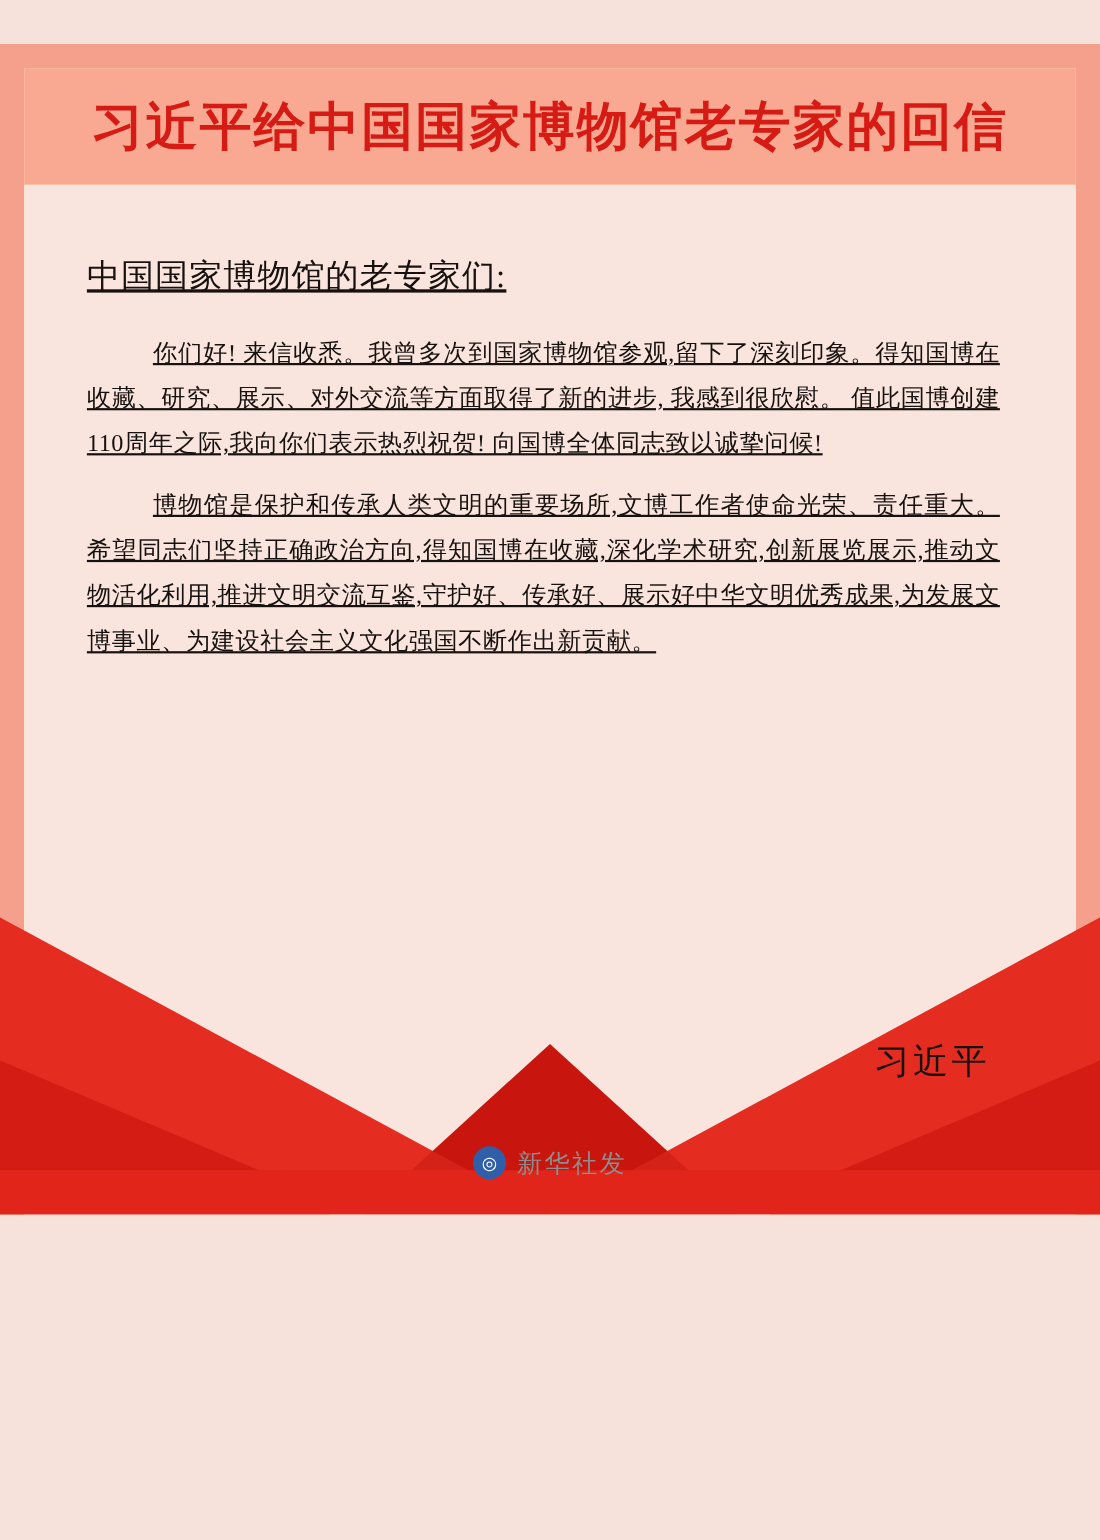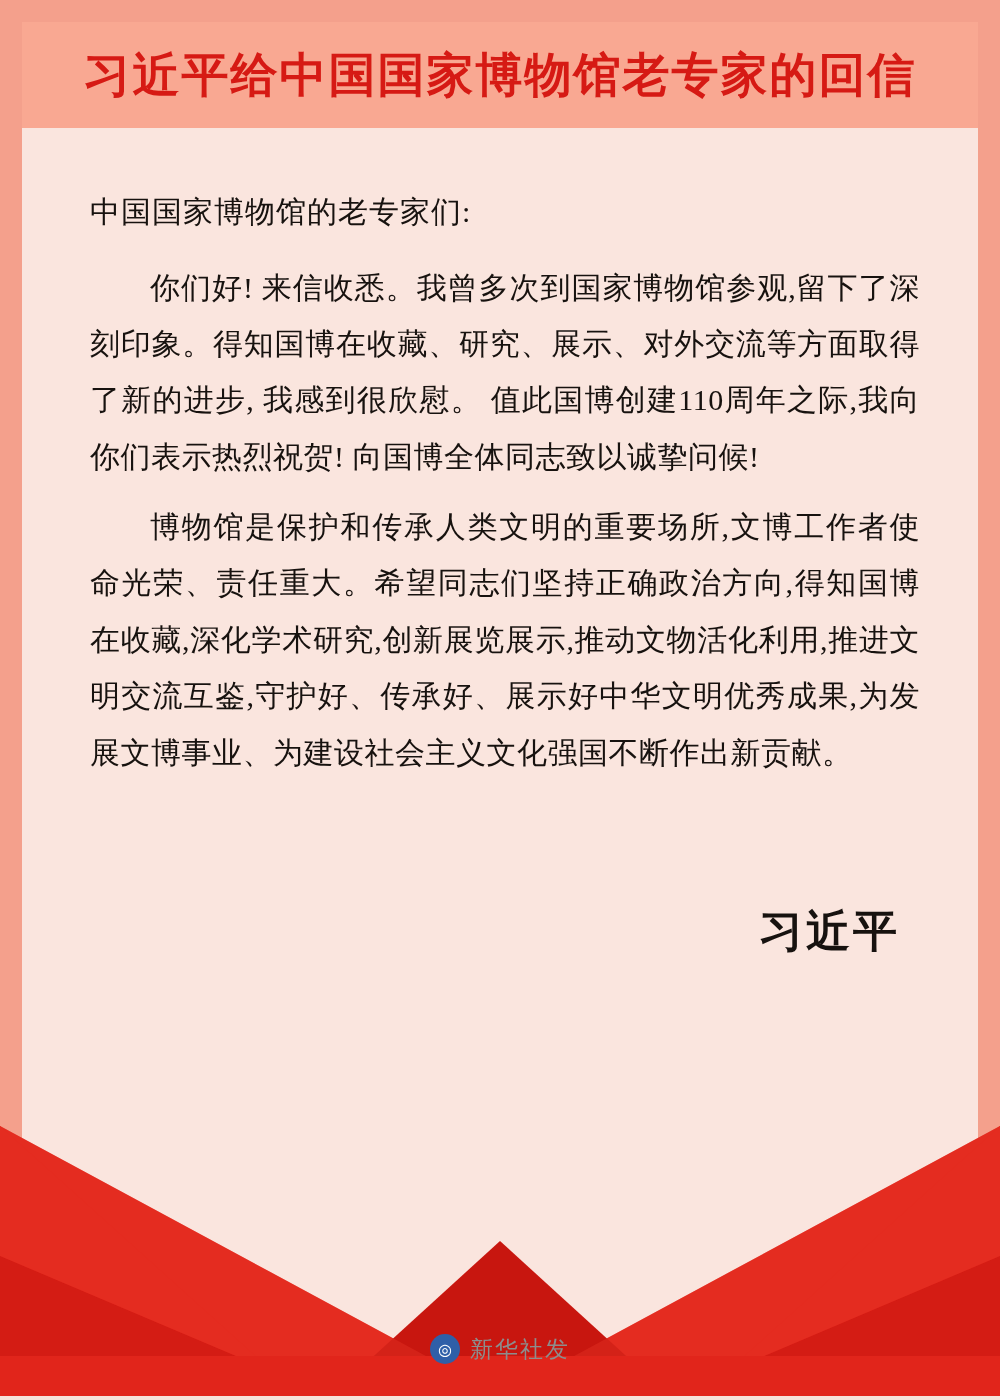--- a/index.html
+++ b/index.html
@@ -10,23 +10,24 @@
     width: 1000px;
     height: 1400px;
     background: #f6e2da;
     font-family: "Liberation Serif", "DejaVu Serif", serif;
     overflow: hidden;
   }
 
   .poster {
     position: relative;
     width: 1000px;
-    height: 1396px;
+    height: 1064px;
     background: #fef9c3;
     overflow: hidden;
+    margin-top: 40px;
   }
 
   
   .frame-left, .frame-right {
     position: absolute;
     top: 0;
     width: 22px;
     height: 1400px;
     background: #f4a08c;
   }
@@ -79,50 +80,51 @@
     bottom: 0;
     width: 1000px;
     height: 700px;
     pointer-events: none;
   }
 
   
   .letter-body {
     position: absolute;
     top: 190px;
-    left: 90px;
+    left: 79px;
     width: 830px;
     color: #17120f;
+    text-decoration: underline;
   }
   .salutation {
     font-size: 30px;
     line-height: 1.45;
     margin: 0 0 26px 0;
     letter-spacing: 1px;
   }
   .para {
-    font-size: 30px;
+    font-size: 22px;
     line-height: 1.88;
     margin: 0 0 14px 0;
     text-indent: 60px;
     letter-spacing: 0.5px;
     text-align: justify;
   }
 
   .signature-block {
     position: absolute;
     top: 905px;
     right: 100px;
     text-align: left;
     color: #17120f;
   }
   .sign-name {
     font-family: "DejaVu Sans", "Liberation Sans", sans-serif;
-    font-weight: bold;
-    font-size: 44px;
+    font-weight: normal;
+    font-size: 32px;
     letter-spacing: 3px;
     line-height: 1.2;
     margin: 0 0 18px 0;
     text-align: center;
   }
   .sign-date {
     font-size: 26px;
     letter-spacing: 1px;
     margin: 0;
     text-align: center;

